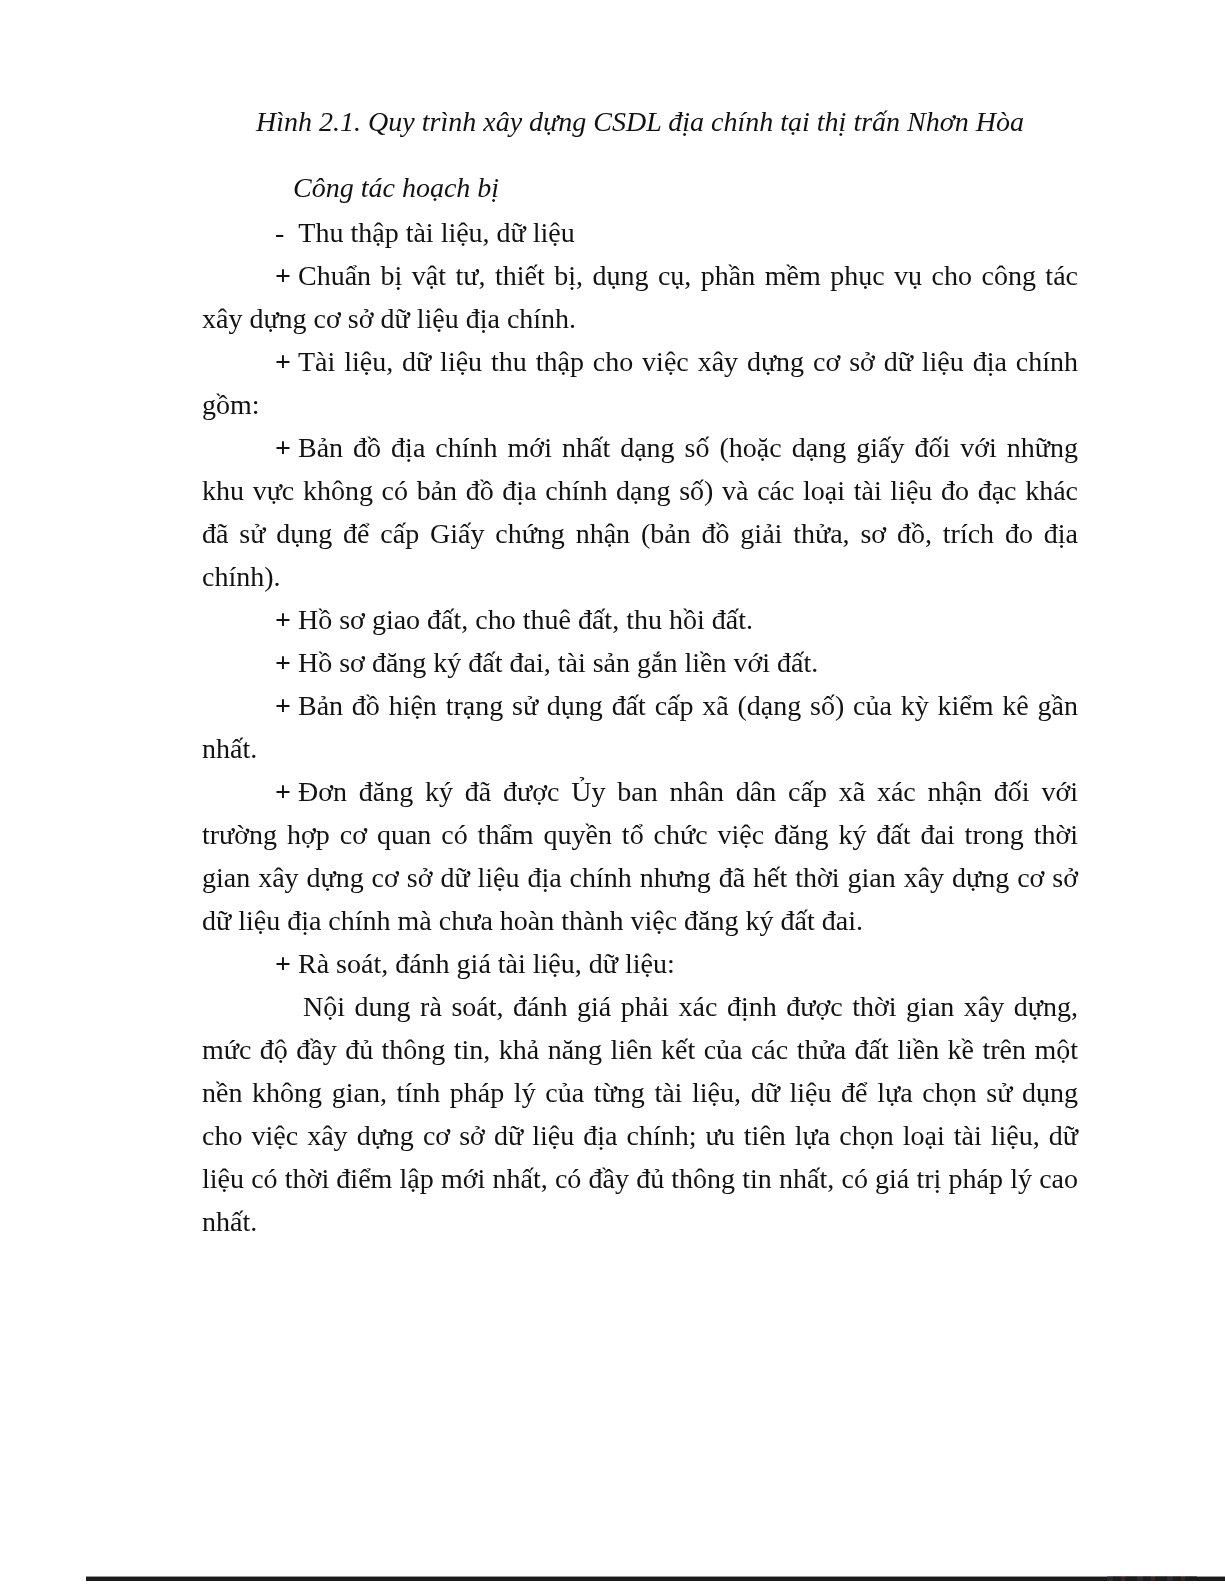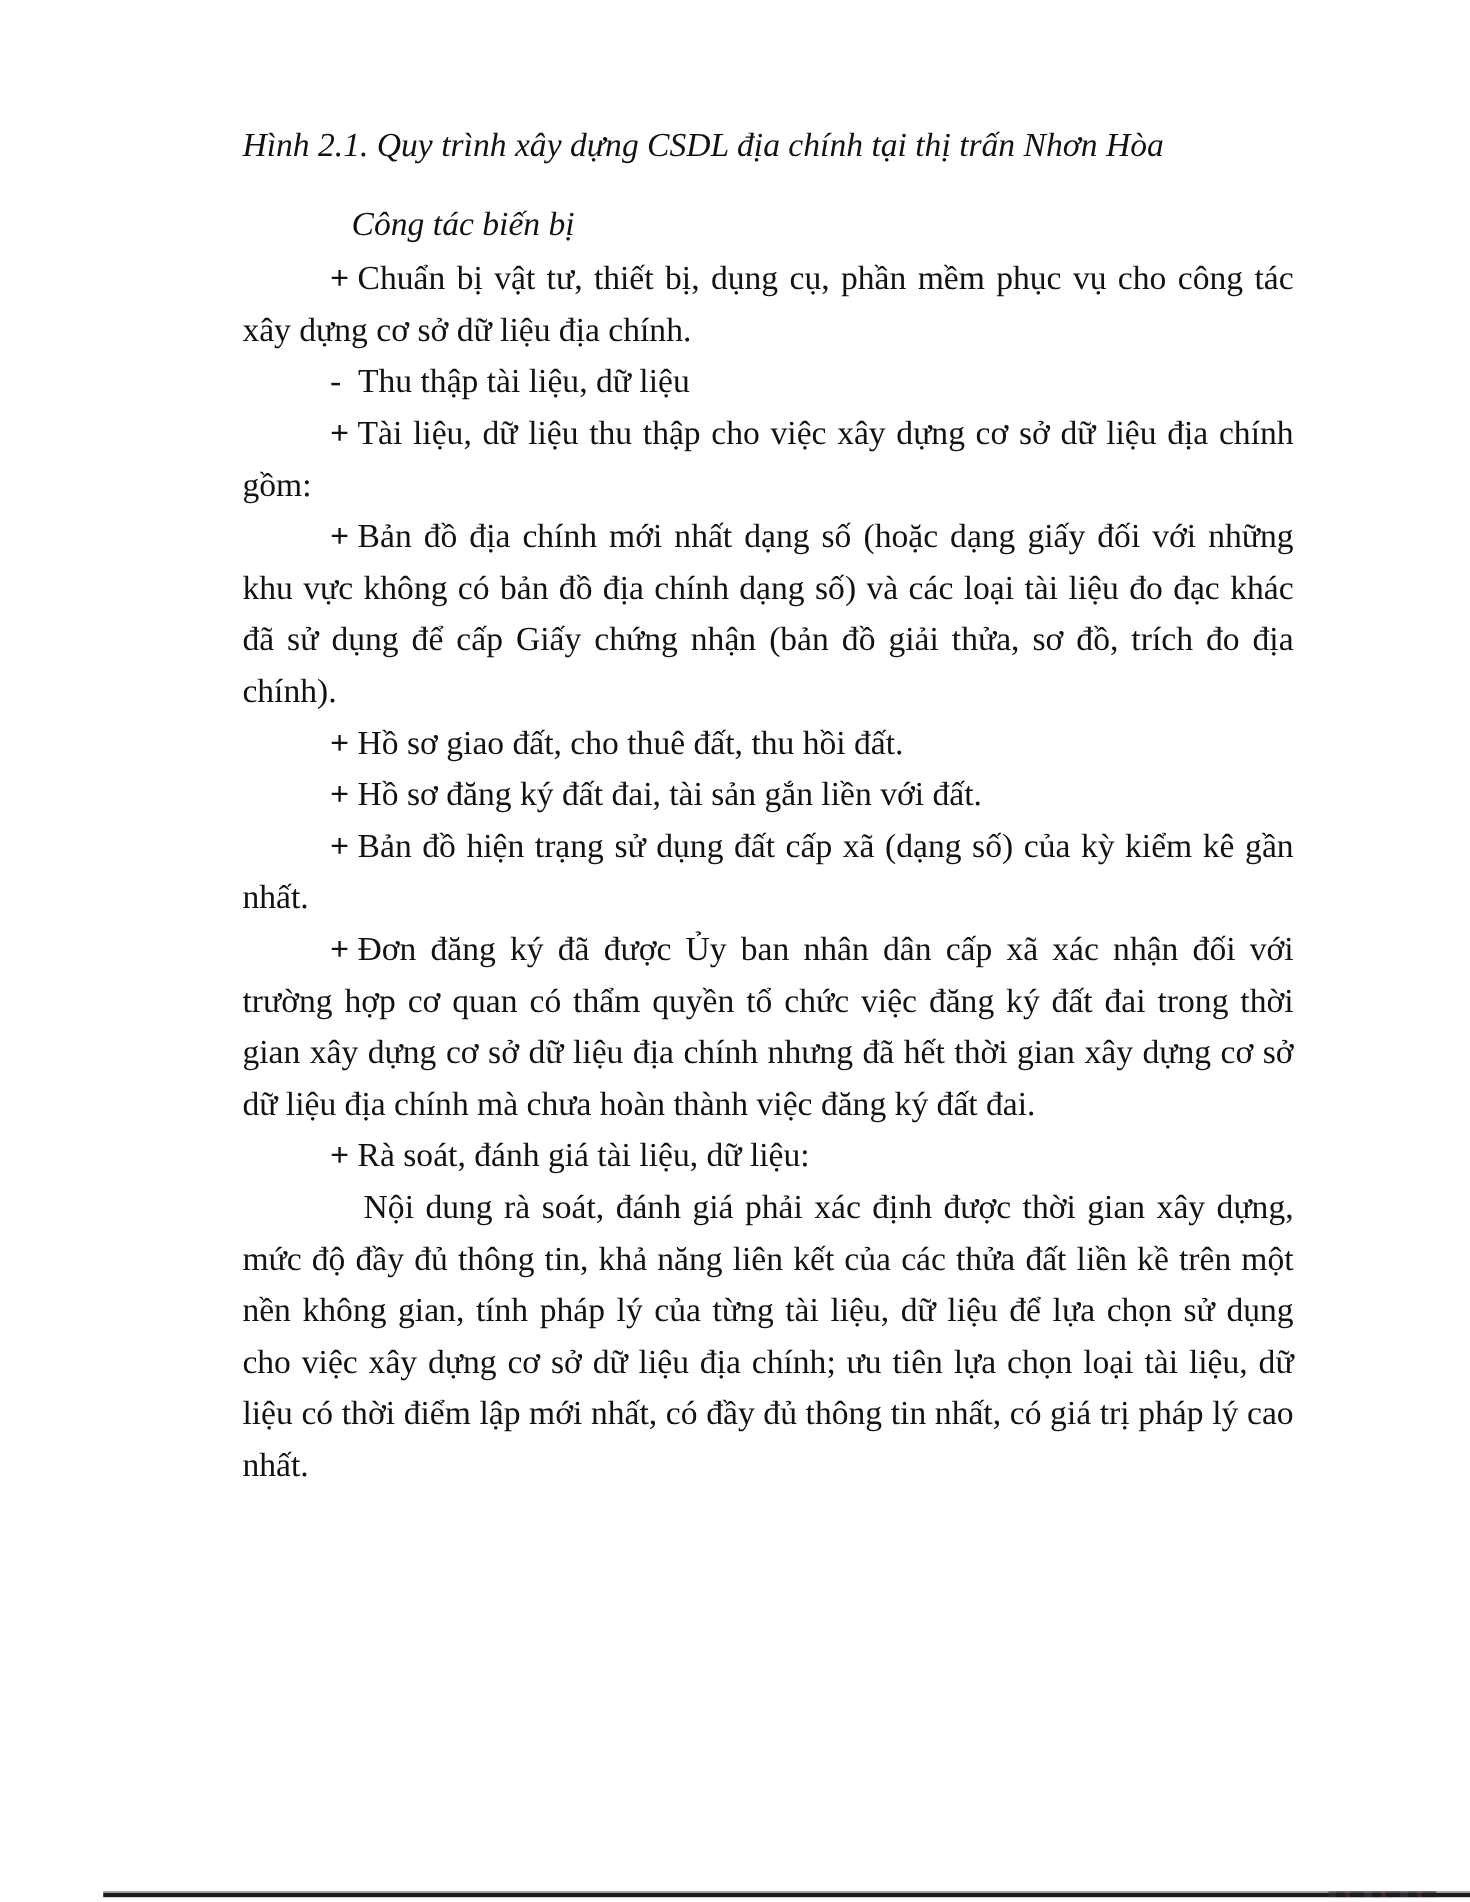--- a/index.html
+++ b/index.html
@@ -10,20 +10,21 @@
     background: #ffffff;
     font-family: "Liberation Serif", "DejaVu Serif", serif;
     color: #121212;
     overflow: hidden;
   }
   .figure-caption {
     position: absolute;
     top: 100px;
     left: 202px;
     width: 876px;
+    text-align: center;
     font-style: italic;
     font-size: 28px;
     line-height: 43px;
     white-space: nowrap;
   }
   .section-heading {
     position: absolute;
     top: 166px;
     left: 293px;
     font-style: italic;
@@ -63,25 +64,25 @@
     opacity: 0.55;
   }
 </style>
 </head>
 <body>
 
 <div class="page">
 
   <div class="figure-caption">Hình 2.1. Quy trình xây dựng CSDL địa chính tại thị trấn Nhơn Hòa</div>
 
-  <div class="section-heading">Công tác biến bị</div>
+  <div class="section-heading">Công tác hoạch bị</div>
 
   <div class="body-text">
+      <p class="para indent-normal"><span class="marker marker-dash">-</span>Thu thập tài liệu, dữ liệu</p>
       <p class="para indent-normal"><span class="marker marker-plus">+</span>Chuẩn bị vật tư, thiết bị, dụng cụ, phần mềm phục vụ cho công tác xây dựng cơ sở dữ liệu địa chính.</p>
-      <p class="para indent-normal"><span class="marker marker-dash">-</span>Thu thập tài liệu, dữ liệu</p>
       <p class="para indent-normal"><span class="marker marker-plus">+</span>Tài liệu, dữ liệu thu thập cho việc xây dựng cơ sở dữ liệu địa chính gồm:</p>
       <p class="para indent-normal"><span class="marker marker-plus">+</span>Bản đồ địa chính mới nhất dạng số (hoặc dạng giấy đối với những khu vực không có bản đồ địa chính dạng số) và các loại tài liệu đo đạc khác đã sử dụng để cấp Giấy chứng nhận (bản đồ giải thửa, sơ đồ, trích đo địa chính).</p>
       <p class="para indent-normal"><span class="marker marker-plus">+</span>Hồ sơ giao đất, cho thuê đất, thu hồi đất.</p>
       <p class="para indent-normal"><span class="marker marker-plus">+</span>Hồ sơ đăng ký đất đai, tài sản gắn liền với đất.</p>
       <p class="para indent-normal"><span class="marker marker-plus">+</span>Bản đồ hiện trạng sử dụng đất cấp xã (dạng số) của kỳ kiểm kê gần nhất.</p>
       <p class="para indent-normal"><span class="marker marker-plus">+</span>Đơn đăng ký đã được Ủy ban nhân dân cấp xã xác nhận đối với trường hợp cơ quan có thẩm quyền tổ chức việc đăng ký đất đai trong thời gian xây dựng cơ sở dữ liệu địa chính nhưng đã hết thời gian xây dựng cơ sở dữ liệu địa chính mà chưa hoàn thành việc đăng ký đất đai.</p>
       <p class="para indent-normal"><span class="marker marker-plus">+</span>Rà soát, đánh giá tài liệu, dữ liệu:</p>
       <p class="para indent-deep">Nội dung rà soát, đánh giá phải xác định được thời gian xây dựng, mức độ đầy đủ thông tin, khả năng liên kết của các thửa đất liền kề trên một nền không gian, tính pháp lý của từng tài liệu, dữ liệu để lựa chọn sử dụng cho việc xây dựng cơ sở dữ liệu địa chính; ưu tiên lựa chọn loại tài liệu, dữ liệu có thời điểm lập mới nhất, có đầy đủ thông tin nhất, có giá trị pháp lý cao nhất.</p>
     </div>
 

